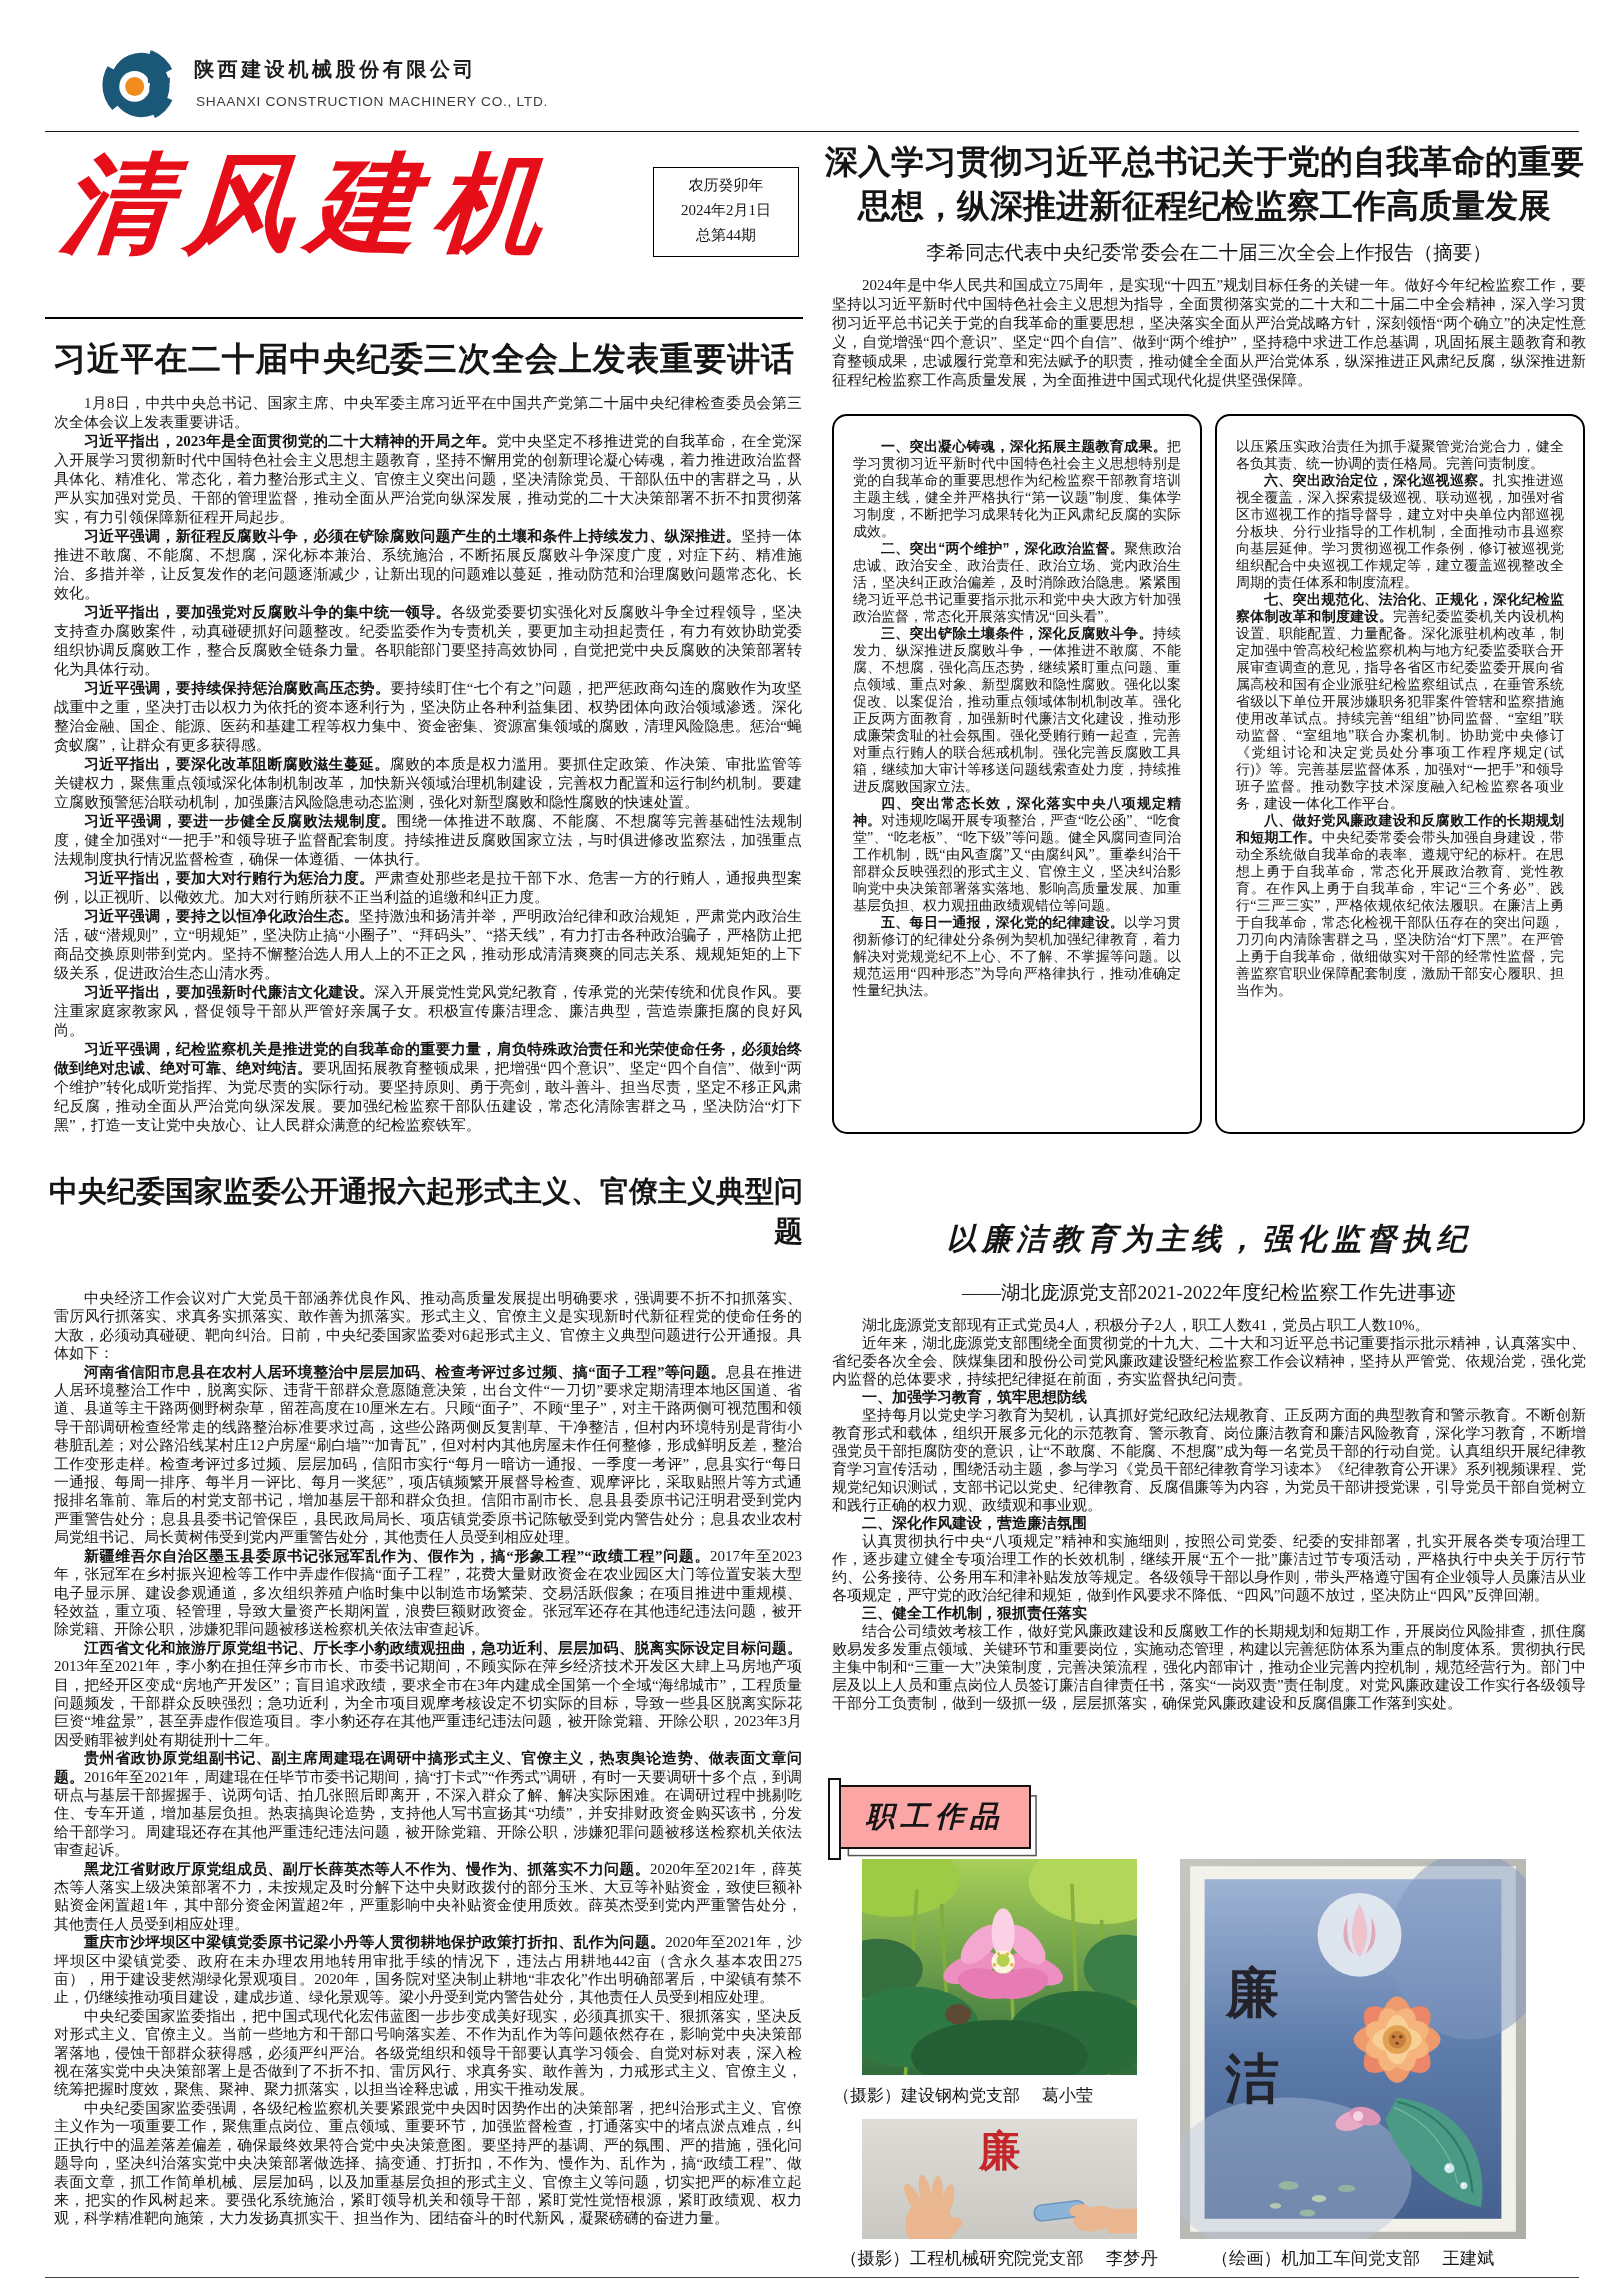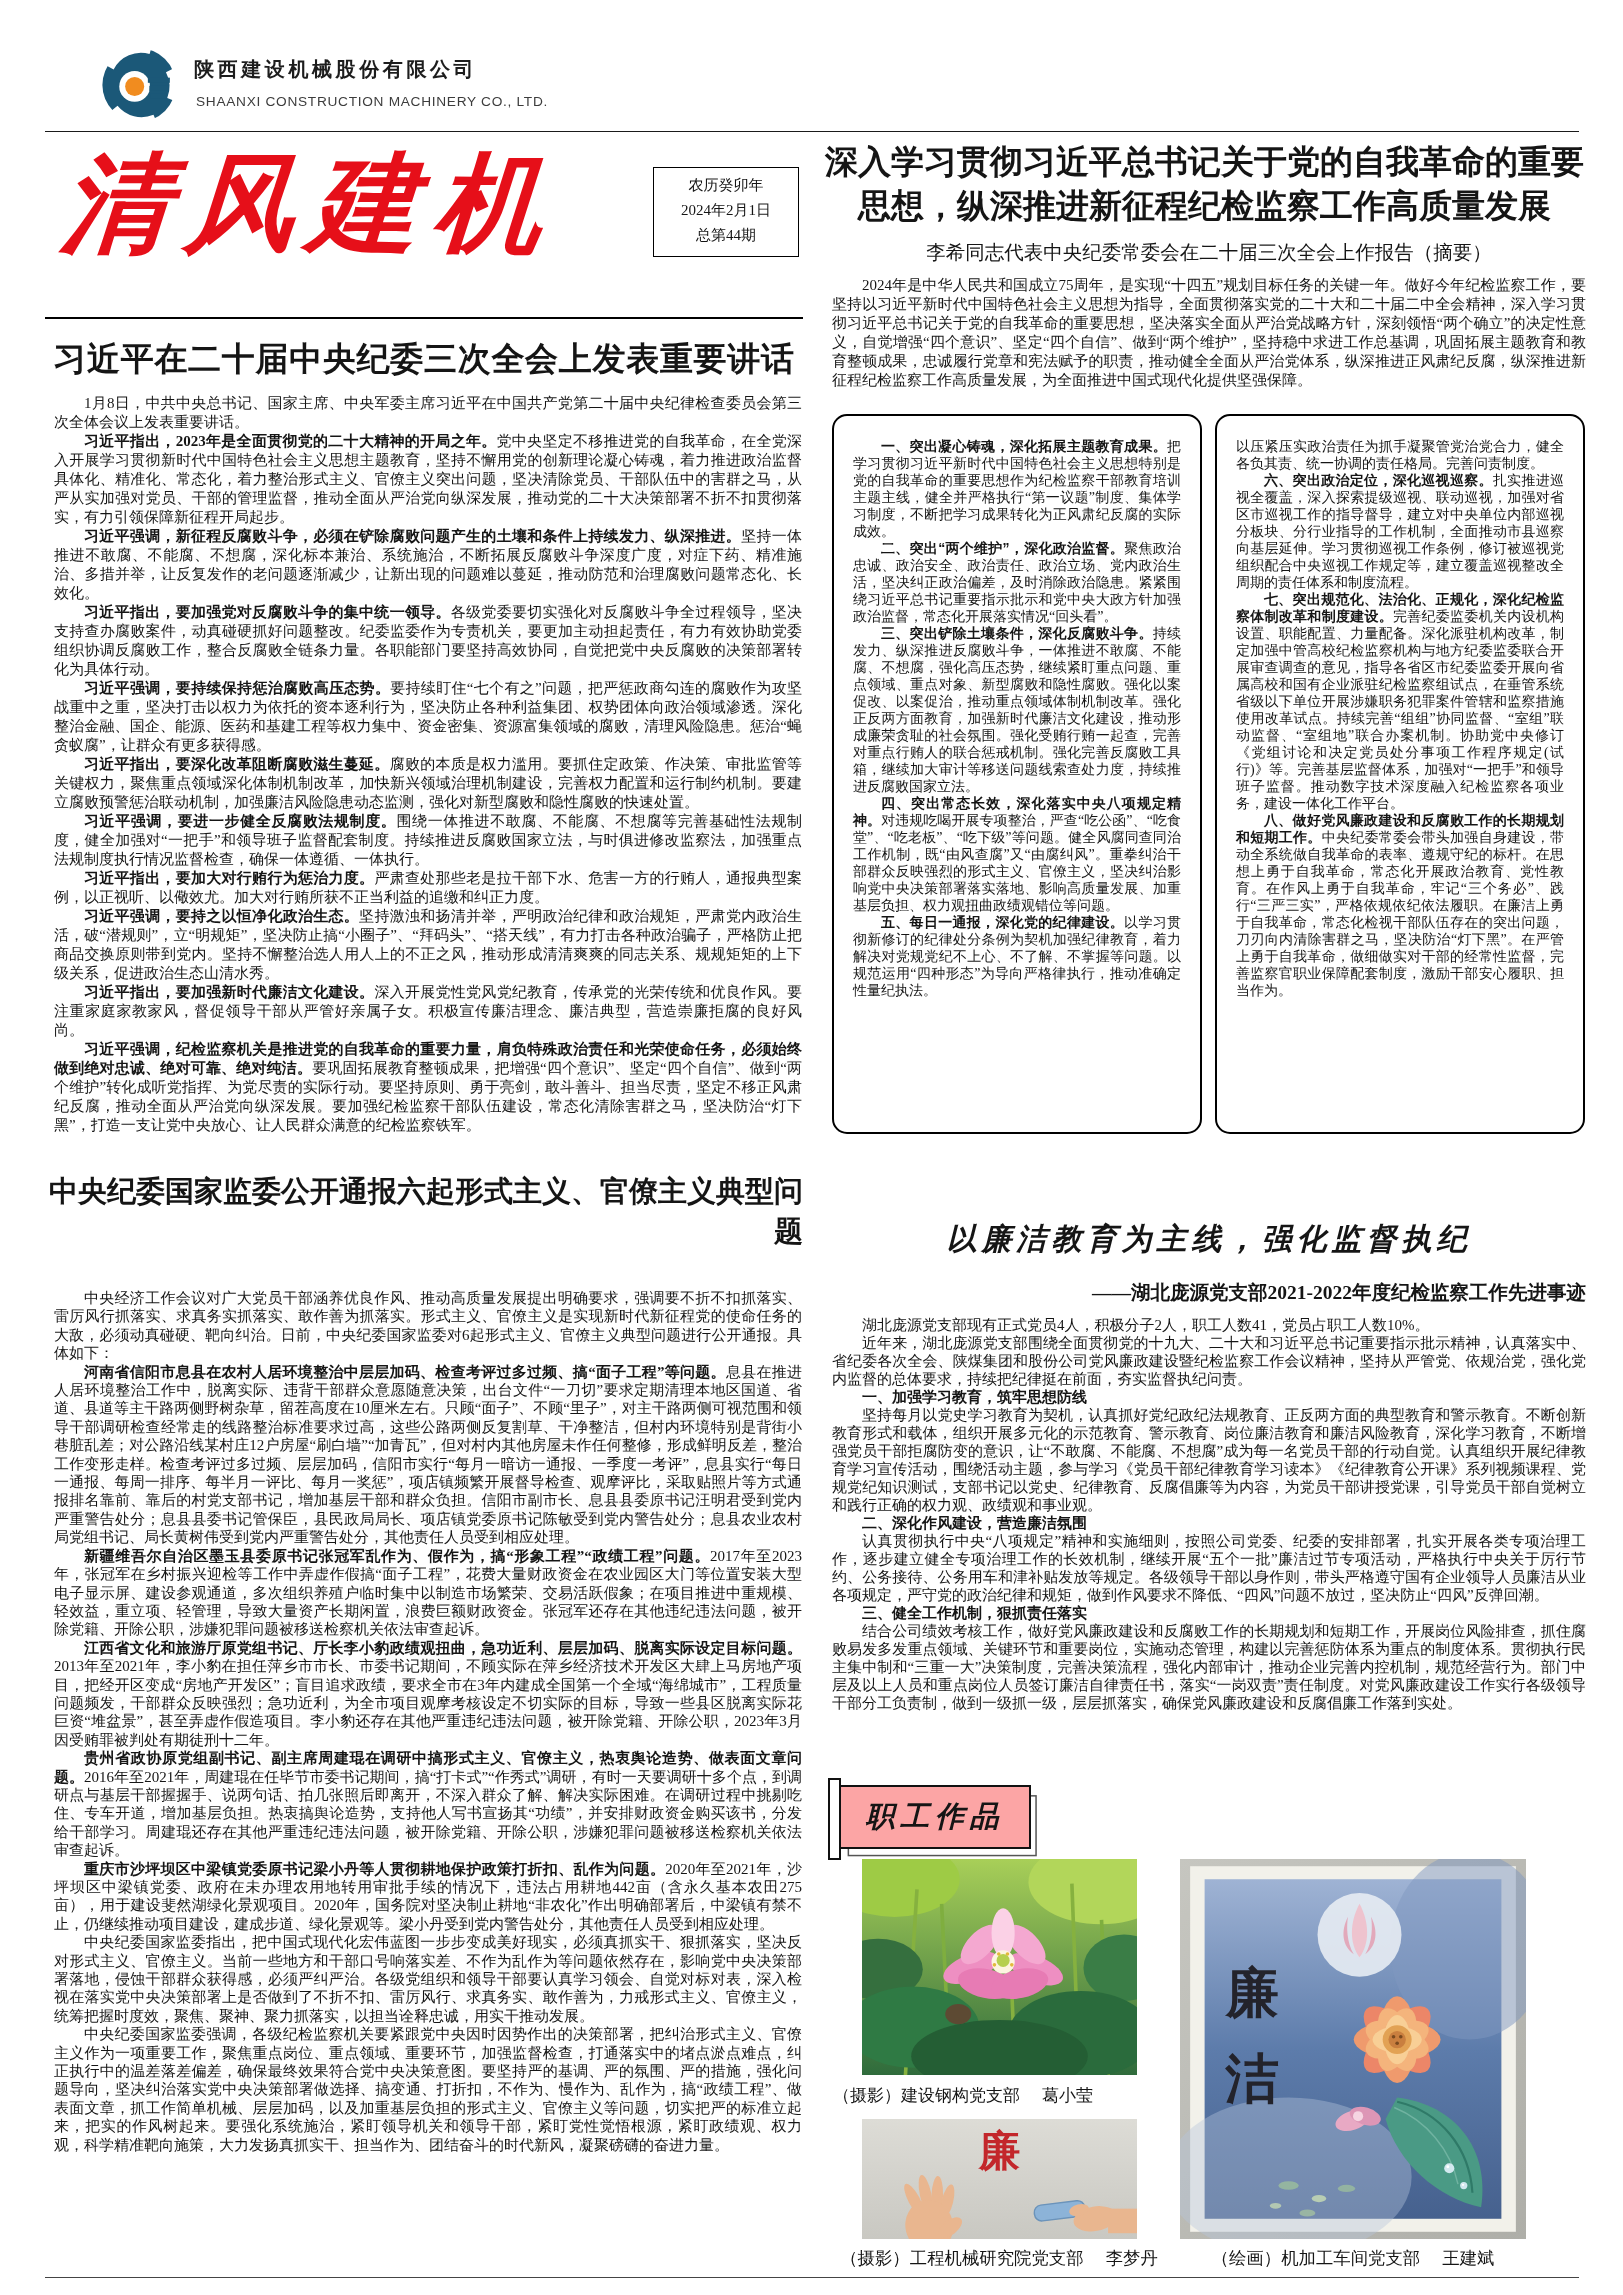--- a/index.html
+++ b/index.html
@@ -28,21 +28,21 @@
   .report-sub{position:absolute;left:832px;top:239px;width:754px;text-align:center;font-size:19.5px;}
   .report-intro{position:absolute;left:832px;top:276px;width:754px;font-size:15px;line-height:19px;text-align:justify;text-indent:2em;}
   .round-box{position:absolute;top:414px;width:370px;height:720px;border:2.2px solid #000;border-radius:15px;
              box-sizing:border-box;padding:22px 19px;overflow:hidden;font-size:14px;line-height:17px;text-align:justify;}
   .box-left{left:832px;}
   .box-right{left:1215px;}
   .round-box .lead{font-family:"Liberation Sans","DejaVu Sans",sans-serif;}
   
   .branch-title{position:absolute;left:832px;top:1219px;width:754px;text-align:center;font-size:30px;font-weight:bold;
                 font-style:italic;letter-spacing:5px;}
-  .branch-sub{position:absolute;left:832px;top:1279px;width:754px;text-align:right;font-size:19.5px;font-weight:bold;}
+  .branch-sub{position:absolute;left:832px;top:1279px;width:754px;text-align:center;font-size:19.5px;}
   .branch-body{position:absolute;left:832px;top:1316px;width:754px;height:469px;overflow:hidden;font-size:15px;line-height:18px;text-align:justify;}
   
   .works-label{position:absolute;left:839px;top:1785px;width:192px;height:64px;border:2.2px solid #111;box-sizing:border-box;
                background:#fca5a5;text-align:center;font-size:29px;font-weight:bold;font-style:italic;letter-spacing:5.8px;line-height:58px;
                box-shadow:7.2px 8.7px 0 -2.9px #ffffff,7.2px 8.7px 0 -1.4px #555;}
   .works-label::before{content:"";position:absolute;left:-13px;top:-8.7px;width:8.7px;height:78px;border:2.2px solid #111;background:#fff;}
   .photo1{position:absolute;left:862px;top:1859px;width:275px;height:216px;}
   .cap1{position:absolute;left:833px;top:2084px;width:333px;text-align:left;font-size:17px;}
   .photo2{position:absolute;left:862px;top:2119px;width:275px;height:120px;}
   .cap2{position:absolute;left:811px;top:2246px;width:376px;text-align:center;font-size:17.4px;}
@@ -98,20 +98,21 @@
       <p class="para"><b class="lead">习近平强调，纪检监察机关是推进党的自我革命的重要力量，肩负特殊政治责任和光荣使命任务，必须始终做到绝对忠诚、绝对可靠、绝对纯洁。</b>要巩固拓展教育整顿成果，把增强“四个意识”、坚定“四个自信”、做到“两个维护”转化成听党指挥、为党尽责的实际行动。要坚持原则、勇于亮剑，敢斗善斗、担当尽责，坚定不移正风肃纪反腐，推动全面从严治党向纵深发展。要加强纪检监察干部队伍建设，常态化清除害群之马，坚决防治“灯下黑”，打造一支让党中央放心、让人民群众满意的纪检监察铁军。</p>
     </div>
 
   <div class="bulletin-title">中央纪委国家监委公开通报六起形式主义、官僚主义典型问题</div>
   <div class="bulletin-body">
       <p class="para">中央经济工作会议对广大党员干部涵养优良作风、推动高质量发展提出明确要求，强调要不折不扣抓落实、雷厉风行抓落实、求真务实抓落实、敢作善为抓落实。形式主义、官僚主义是实现新时代新征程党的使命任务的大敌，必须动真碰硬、靶向纠治。日前，中央纪委国家监委对6起形式主义、官僚主义典型问题进行公开通报。具体如下：</p>
       <p class="para"><b class="lead">河南省信阳市息县在农村人居环境整治中层层加码、检查考评过多过频、搞“面子工程”等问题。</b>息县在推进人居环境整治工作中，脱离实际、违背干部群众意愿随意决策，出台文件“一刀切”要求定期清理本地区国道、省道、县道等主干路两侧野树杂草，留茬高度在10厘米左右。只顾“面子”、不顾“里子”，对主干路两侧可视范围和领导干部调研检查经常走的线路整治标准要求过高，这些公路两侧反复割草、干净整洁，但村内环境特别是背街小巷脏乱差；对公路沿线某村庄12户房屋“刷白墙”“加青瓦”，但对村内其他房屋未作任何整修，形成鲜明反差，整治工作变形走样。检查考评过多过频、层层加码，信阳市实行“每月一暗访一通报、一季度一考评”，息县实行“每日一通报、每周一排序、每半月一评比、每月一奖惩”，项店镇频繁开展督导检查、观摩评比，采取贴照片等方式通报排名靠前、靠后的村党支部书记，增加基层干部和群众负担。信阳市副市长、息县县委原书记汪明君受到党内严重警告处分；息县县委书记管保臣，县民政局局长、项店镇党委原书记陈敏受到党内警告处分；息县农业农村局党组书记、局长黄树伟受到党内严重警告处分，其他责任人员受到相应处理。</p>
       <p class="para"><b class="lead">新疆维吾尔自治区墨玉县委原书记张冠军乱作为、假作为，搞“形象工程”“政绩工程”问题。</b>2017年至2023年，张冠军在乡村振兴迎检等工作中弄虚作假搞“面子工程”，花费大量财政资金在农业园区大门等位置安装大型电子显示屏、建设参观通道，多次组织养殖户临时集中以制造市场繁荣、交易活跃假象；在项目推进中重规模、轻效益，重立项、轻管理，导致大量资产长期闲置，浪费巨额财政资金。张冠军还存在其他违纪违法问题，被开除党籍、开除公职，涉嫌犯罪问题被移送检察机关依法审查起诉。</p>
       <p class="para"><b class="lead">江西省文化和旅游厅原党组书记、厅长李小豹政绩观扭曲，急功近利、层层加码、脱离实际设定目标问题。</b>2013年至2021年，李小豹在担任萍乡市市长、市委书记期间，不顾实际在萍乡经济技术开发区大肆上马房地产项目，把经开区变成“房地产开发区”；盲目追求政绩，要求全市在3年内建成全国第一个全域“海绵城市”，工程质量问题频发，干部群众反映强烈；急功近利，为全市项目观摩考核设定不切实际的目标，导致一些县区脱离实际花巨资“堆盆景”，甚至弄虚作假造项目。李小豹还存在其他严重违纪违法问题，被开除党籍、开除公职，2023年3月因受贿罪被判处有期徒刑十二年。</p>
       <p class="para"><b class="lead">贵州省政协原党组副书记、副主席周建琨在调研中搞形式主义、官僚主义，热衷舆论造势、做表面文章问题。</b>2016年至2021年，周建琨在任毕节市委书记期间，搞“打卡式”“作秀式”调研，有时一天要调研十多个点，到调研点与基层干部握握手、说两句话、拍几张照后即离开，不深入群众了解、解决实际困难。在调研过程中挑剔吃住、专车开道，增加基层负担。热衷搞舆论造势，支持他人写书宣扬其“功绩”，并安排财政资金购买该书，分发给干部学习。周建琨还存在其他严重违纪违法问题，被开除党籍、开除公职，涉嫌犯罪问题被移送检察机关依法审查起诉。</p>
+      <p class="para"><b class="lead">黑龙江省财政厅原党组成员、副厅长薛英杰等人不作为、慢作为、抓落实不力问题。</b>2020年至2021年，薛英杰等人落实上级决策部署不力，未按规定及时分解下达中央财政拨付的部分玉米、大豆等补贴资金，致使巨额补贴资金闲置超1年，其中部分资金闲置超2年，严重影响中央补贴资金使用质效。薛英杰受到党内严重警告处分，其他责任人员受到相应处理。</p>
       <p class="para"><b class="lead">重庆市沙坪坝区中梁镇党委原书记梁小丹等人贯彻耕地保护政策打折扣、乱作为问题。</b>2020年至2021年，沙坪坝区中梁镇党委、政府在未办理农用地转用审批手续的情况下，违法占用耕地442亩（含永久基本农田275亩），用于建设斐然湖绿化景观项目。2020年，国务院对坚决制止耕地“非农化”作出明确部署后，中梁镇有禁不止，仍继续推动项目建设，建成步道、绿化景观等。梁小丹受到党内警告处分，其他责任人员受到相应处理。</p>
       <p class="para">中央纪委国家监委指出，把中国式现代化宏伟蓝图一步步变成美好现实，必须真抓实干、狠抓落实，坚决反对形式主义、官僚主义。当前一些地方和干部口号响落实差、不作为乱作为等问题依然存在，影响党中央决策部署落地，侵蚀干部群众获得感，必须严纠严治。各级党组织和领导干部要认真学习领会、自觉对标对表，深入检视在落实党中央决策部署上是否做到了不折不扣、雷厉风行、求真务实、敢作善为，力戒形式主义、官僚主义，统筹把握时度效，聚焦、聚神、聚力抓落实，以担当诠释忠诚，用实干推动发展。</p>
       <p class="para">中央纪委国家监委强调，各级纪检监察机关要紧跟党中央因时因势作出的决策部署，把纠治形式主义、官僚主义作为一项重要工作，聚焦重点岗位、重点领域、重要环节，加强监督检查，打通落实中的堵点淤点难点，纠正执行中的温差落差偏差，确保最终效果符合党中央决策意图。要坚持严的基调、严的氛围、严的措施，强化问题导向，坚决纠治落实党中央决策部署做选择、搞变通、打折扣，不作为、慢作为、乱作为，搞“政绩工程”、做表面文章，抓工作简单机械、层层加码，以及加重基层负担的形式主义、官僚主义等问题，切实把严的标准立起来，把实的作风树起来。要强化系统施治，紧盯领导机关和领导干部，紧盯党性觉悟根源，紧盯政绩观、权力观，科学精准靶向施策，大力发扬真抓实干、担当作为、团结奋斗的时代新风，凝聚磅礴的奋进力量。</p>
     </div>
 
   <div class="report-title">深入学习贯彻习近平总书记关于党的自我革命的重要思想，纵深推进新征程纪检监察工作高质量发展</div>
   <div class="report-sub">李希同志代表中央纪委常委会在二十届三次全会上作报告（摘要）</div>
   <div class="report-intro">2024年是中华人民共和国成立75周年，是实现“十四五”规划目标任务的关键一年。做好今年纪检监察工作，要坚持以习近平新时代中国特色社会主义思想为指导，全面贯彻落实党的二十大和二十届二中全会精神，深入学习贯彻习近平总书记关于党的自我革命的重要思想，坚决落实全面从严治党战略方针，深刻领悟“两个确立”的决定性意义，自觉增强“四个意识”、坚定“四个自信”、做到“两个维护”，坚持稳中求进工作总基调，巩固拓展主题教育和教育整顿成果，忠诚履行党章和宪法赋予的职责，推动健全全面从严治党体系，纵深推进正风肃纪反腐，纵深推进新征程纪检监察工作高质量发展，为全面推进中国式现代化提供坚强保障。</div>
   <div class="round-box box-left">
       <p class="para"><b class="lead">一、突出凝心铸魂，深化拓展主题教育成果。</b>把学习贯彻习近平新时代中国特色社会主义思想特别是党的自我革命的重要思想作为纪检监察干部教育培训主题主线，健全并严格执行“第一议题”制度、集体学习制度，不断把学习成果转化为正风肃纪反腐的实际成效。</p>

